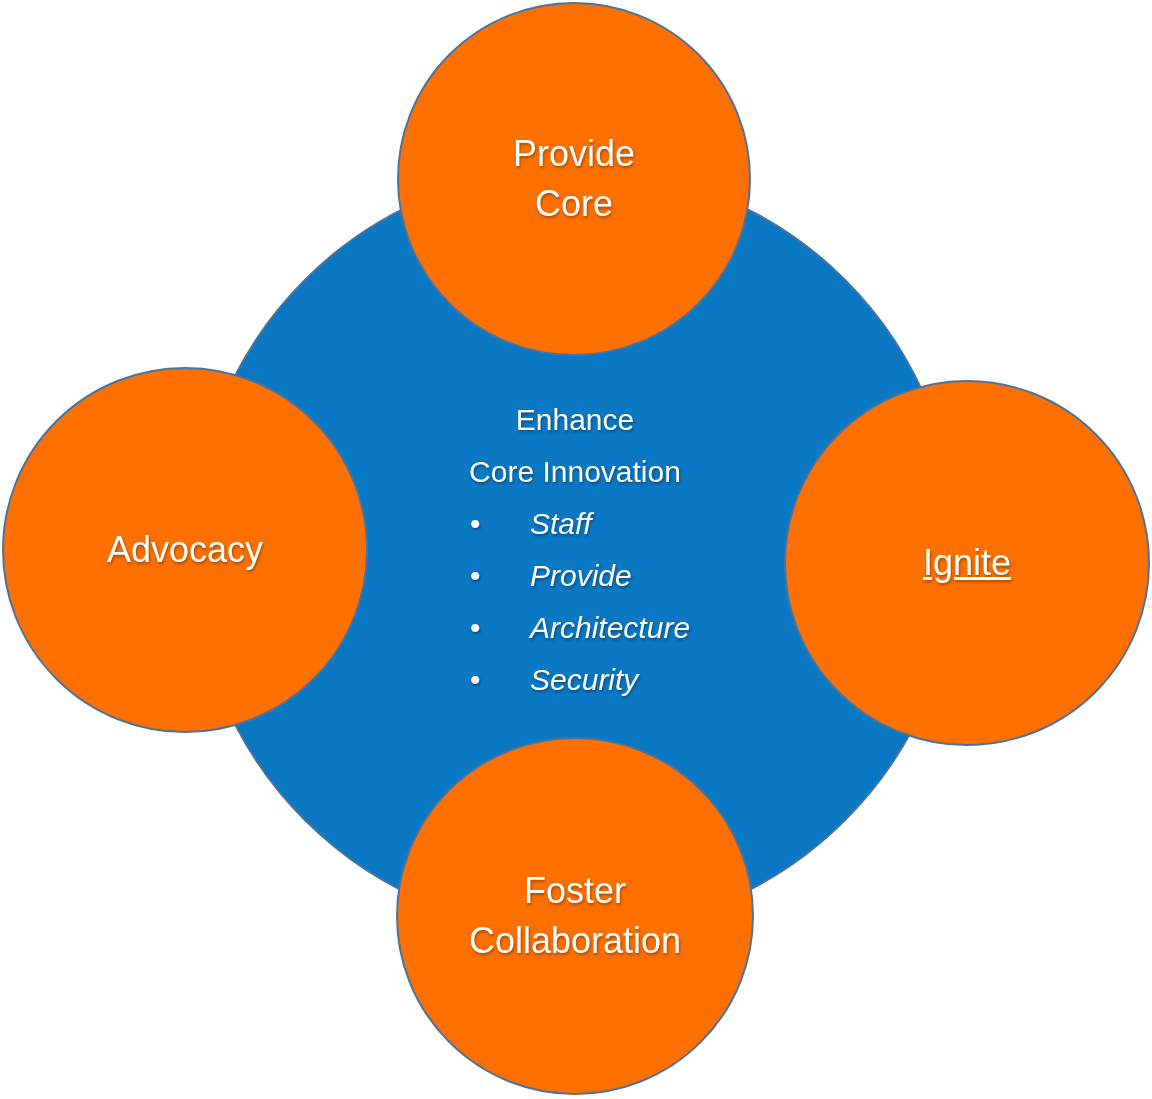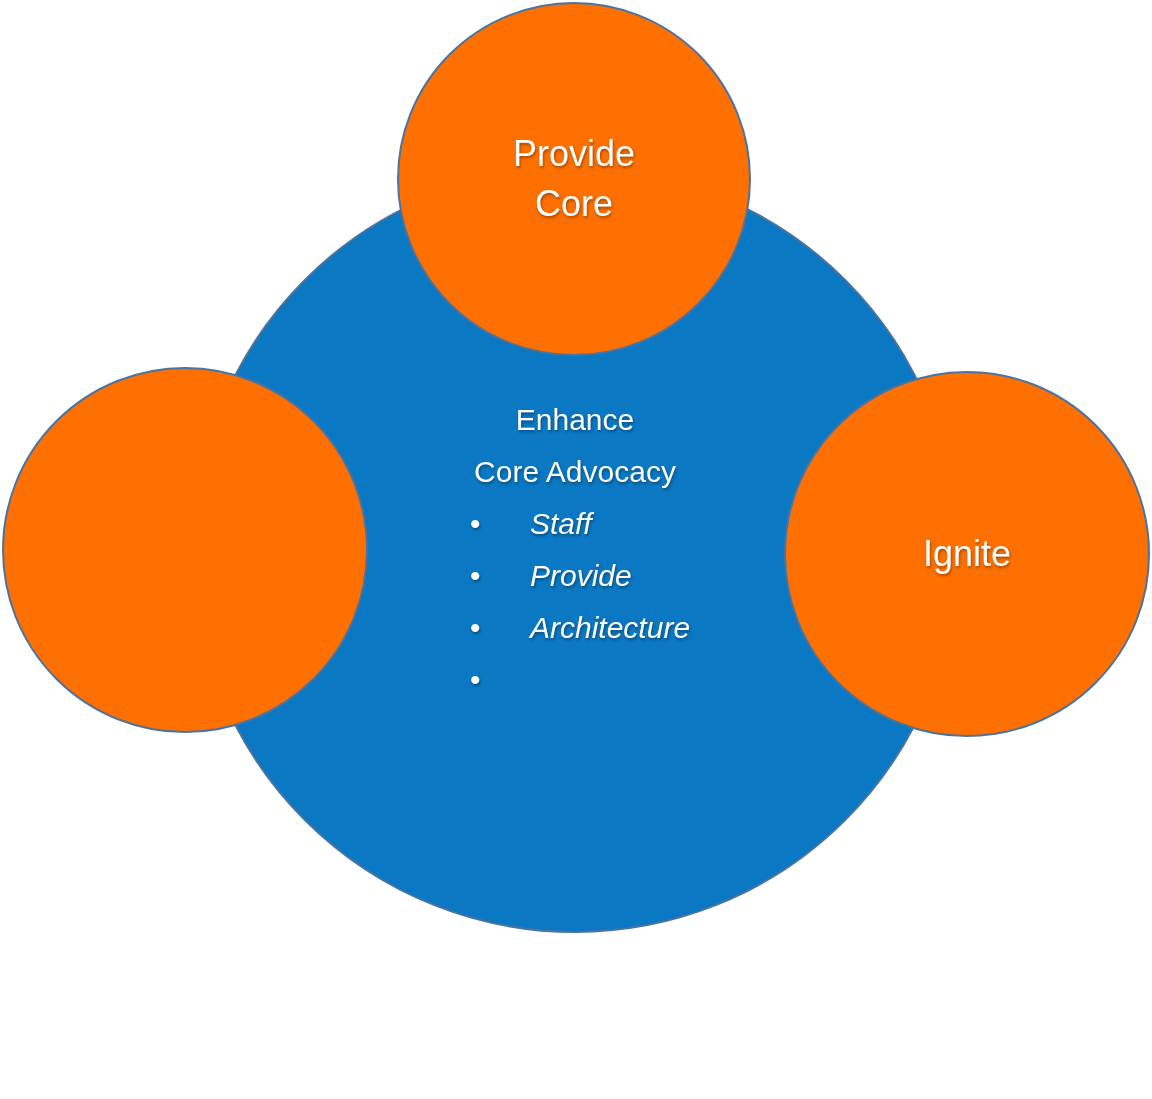--- a/index.html
+++ b/index.html
@@ -27,21 +27,21 @@
     display: flex;
     align-items: center;
     justify-content: center;
   }
   .circle.blue  { background: var(--blue);  z-index: 1; justify-content: center; }
   .circle.orange{ background: var(--orange); z-index: 2; }
 
   .node-core    { left: 192px; top: 167px; width: 766px; height: 766px; }
   .node-top     { left: 397px; top:   2px; width: 354px; height: 354px; }
   .node-left    { left:   2px; top: 367px; width: 366px; height: 366px; }
-  .node-right   { left: 784px; top: 371px; width: 366px; height: 366px; }
+  .node-right   { left: 784px; top: 380px; width: 366px; height: 366px; text-decoration: underline; }
   .node-bottom  { left: 396px; top: 737px; width: 358px; height: 358px; }
 
   .label {
     font-size: 36px;
     line-height: 50px;
     text-align: center;
     text-shadow: 1px 2px 3px rgba(0,0,0,0.35);
   }
   .center-block {
     width: 330px;
@@ -63,52 +63,60 @@
   .bullet-text { white-space: nowrap; font-style: italic; }
 </style>
 </head>
 <body>
 
 <div class="canvas">
 
   <div class="circle blue node-core">
     <div class="center-block">
       <div class="center-heading">Enhance</div>
-      <div class="center-heading">Core Advocacy</div>
+      <div class="center-heading">Core Innovation</div>
 
       <div class="bullet-row">
         <span class="bullet-dot">•</span>
         <span class="bullet-text">Staff</span>
       </div>
       <div class="bullet-row">
         <span class="bullet-dot">•</span>
         <span class="bullet-text">Provide</span>
       </div>
       <div class="bullet-row">
         <span class="bullet-dot">•</span>
         <span class="bullet-text">Architecture</span>
       </div>
       <div class="bullet-row">
         <span class="bullet-dot">•</span>
+        <span class="bullet-text">Security</span>
       </div>
     </div>
   </div>
 
   <div class="circle orange node-top">
     <div class="label">
       <div>Provide</div>
       <div>Core</div>
     </div>
   </div>
 
   <div class="circle orange node-right">
     <div class="label">
       <div>Ignite</div>
     </div>
   </div>
 
+  <div class="circle orange node-bottom">
+    <div class="label">
+      <div>Foster</div>
+      <div>Collaboration</div>
+    </div>
+  </div>
 
   <div class="circle orange node-left">
     <div class="label">
+      <div>Advocacy</div>
     </div>
   </div>
 
 </div>
 
 </body></html>

